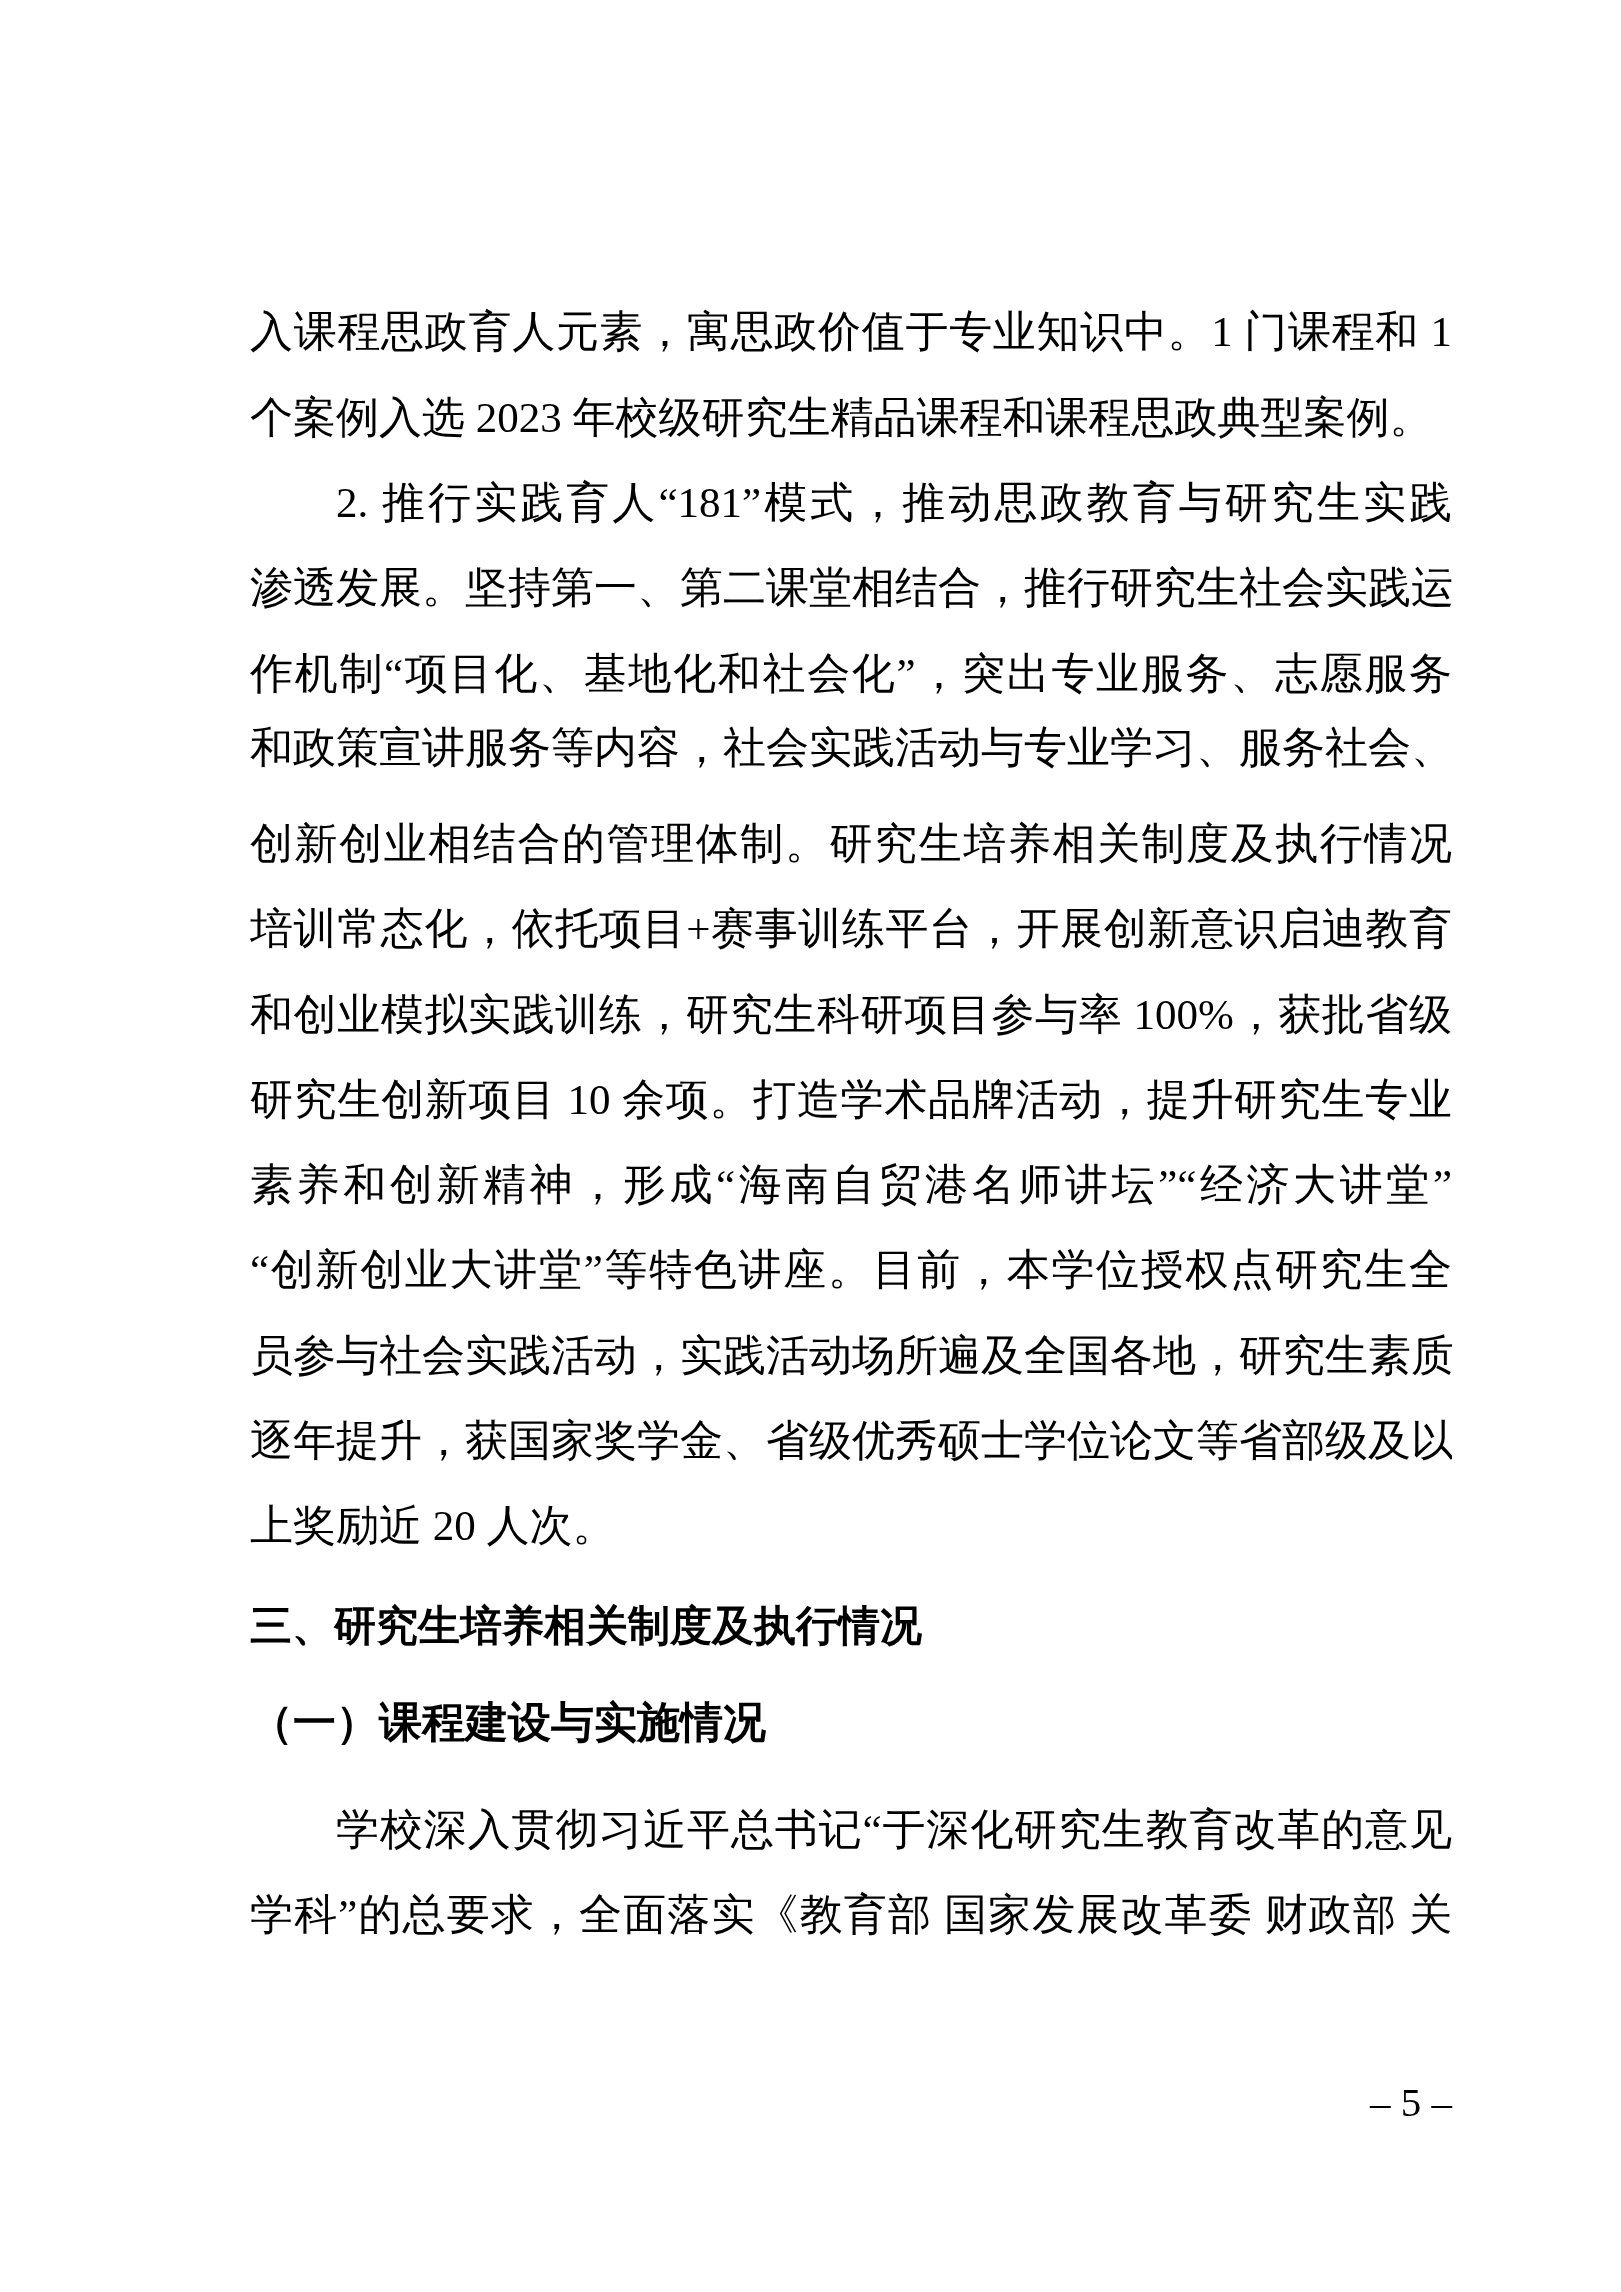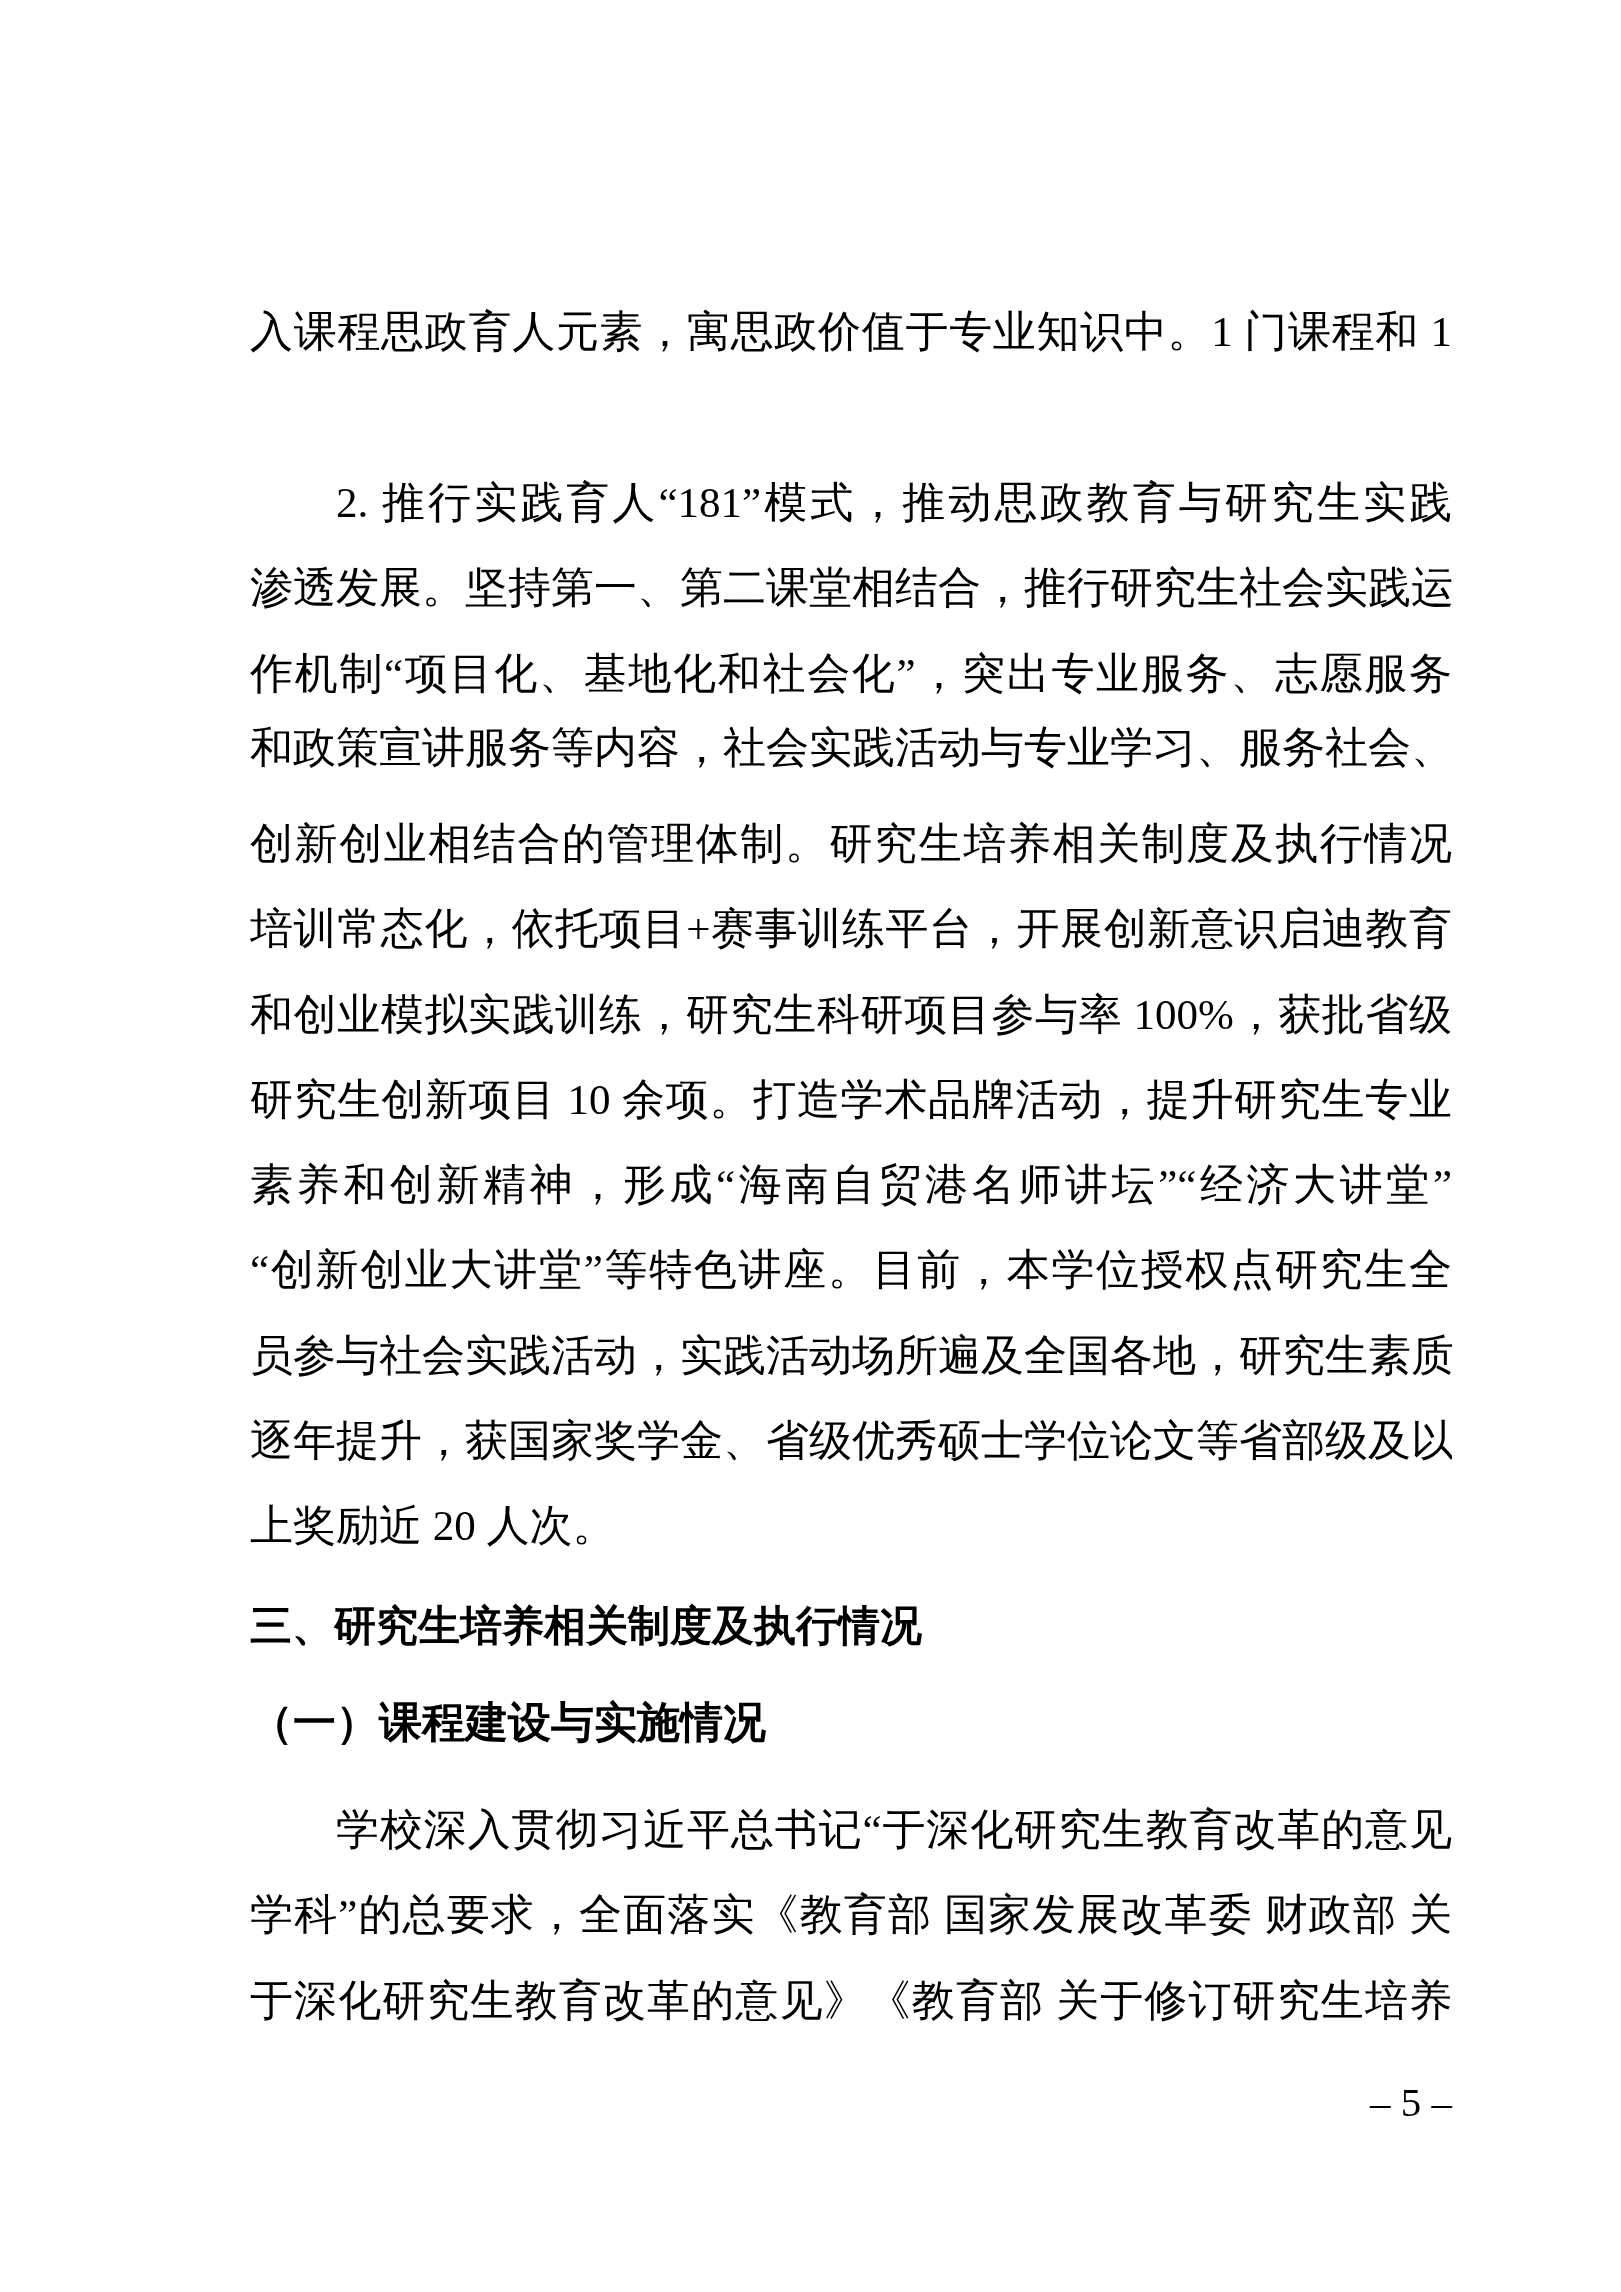--- a/index.html
+++ b/index.html
@@ -63,20 +63,21 @@
     text-align: right;
     font-family: "Liberation Serif", "DejaVu Serif", serif;
   }
 </style>
 </head>
 <body>
 
 <div class="page">
 
   <div class="line" style="top:274px">入课程思政育人元素，寓思政价值于专业知识中。1 门课程和 1</div>
+  <div class="line last" style="top:360px">个案例入选 2023 年校级研究生精品课程和课程思政典型案例。</div>
 
   <div class="line indent" style="top:445px">2. 推行实践育人“181”模式，推动思政教育与研究生实践</div>
   <div class="line" style="top:530px">渗透发展。坚持第一、第二课堂相结合，推行研究生社会实践运</div>
   <div class="line" style="top:616px">作机制“项目化、基地化和社会化”，突出专业服务、志愿服务</div>
   <div class="line" style="top:690px">和政策宣讲服务等内容，社会实践活动与专业学习、服务社会、</div>
   <div class="line" style="top:786px">创新创业相结合的管理体制。研究生培养相关制度及执行情况</div>
   <div class="line" style="top:871px">培训常态化，依托项目+赛事训练平台，开展创新意识启迪教育</div>
   <div class="line" style="top:957px">和创业模拟实践训练，研究生科研项目参与率 100%，获批省级</div>
   <div class="line" style="top:1042px">研究生创新项目 10 余项。打造学术品牌活动，提升研究生专业</div>
   <div class="line" style="top:1127px">素养和创新精神，形成“海南自贸港名师讲坛”“经济大讲堂”</div>
@@ -84,18 +85,17 @@
   <div class="line" style="top:1298px">员参与社会实践活动，实践活动场所遍及全国各地，研究生素质</div>
   <div class="line" style="top:1383px">逐年提升，获国家奖学金、省级优秀硕士学位论文等省部级及以</div>
   <div class="line last" style="top:1468px">上奖励近 20 人次。</div>
 
   <div class="section-heading">三、研究生培养相关制度及执行情况</div>
 
   <div class="subsection-heading">（一）课程建设与实施情况</div>
 
   <div class="line indent" style="top:1772px">学校深入贯彻习近平总书记“于深化研究生教育改革的意见</div>
   <div class="line" style="top:1857px">学科”的总要求，全面落实《教育部 国家发展改革委 财政部 关</div>
-  <div class="line" style="top:1943px">于深化研究生教育改革的意见》《教育部 关于修订研究生培养</div>
 
   <div class="page-number">– 5 –</div>
 
 </div>
 
 
 </body></html>

